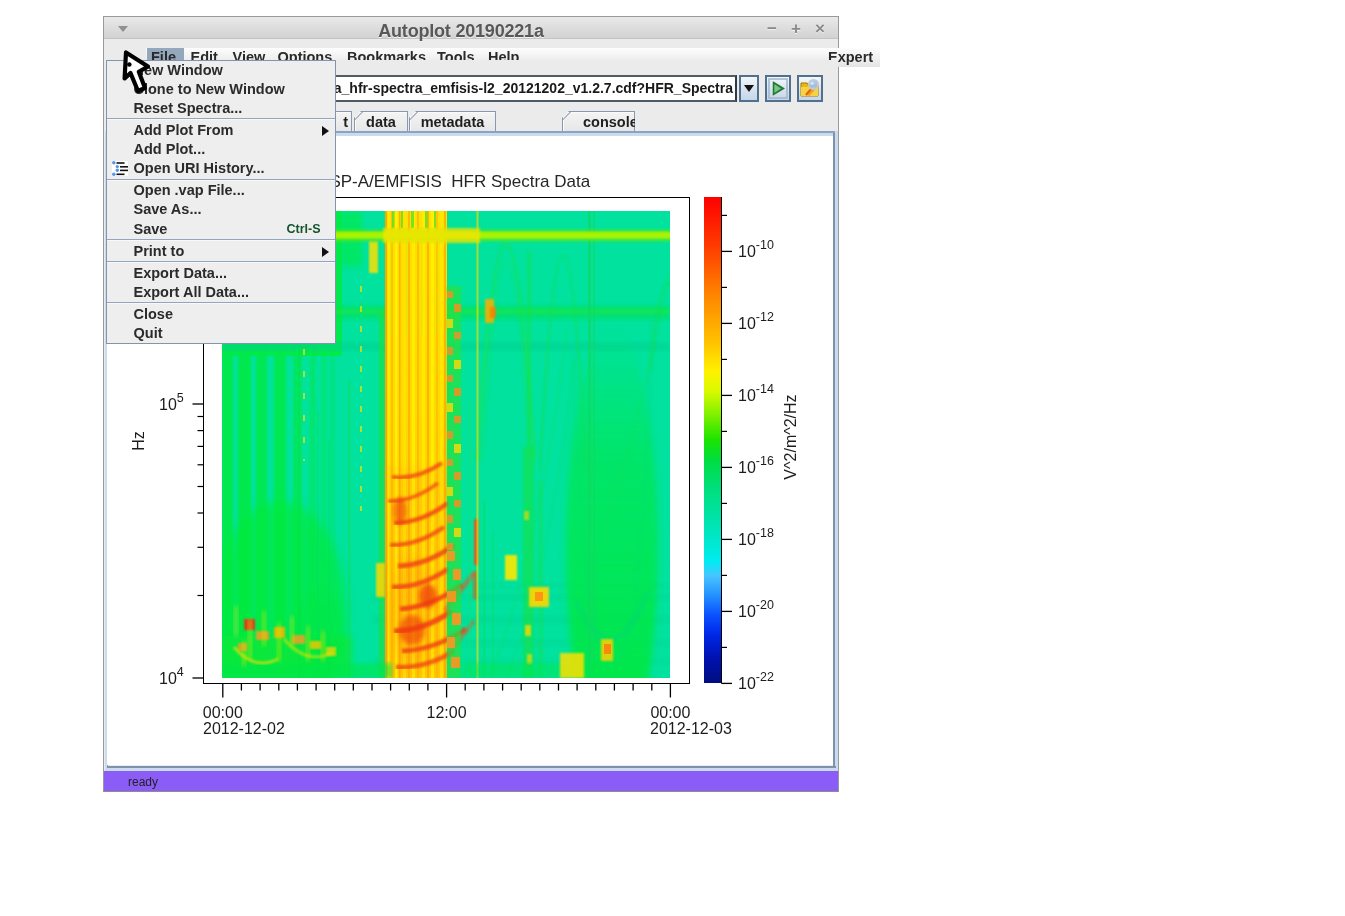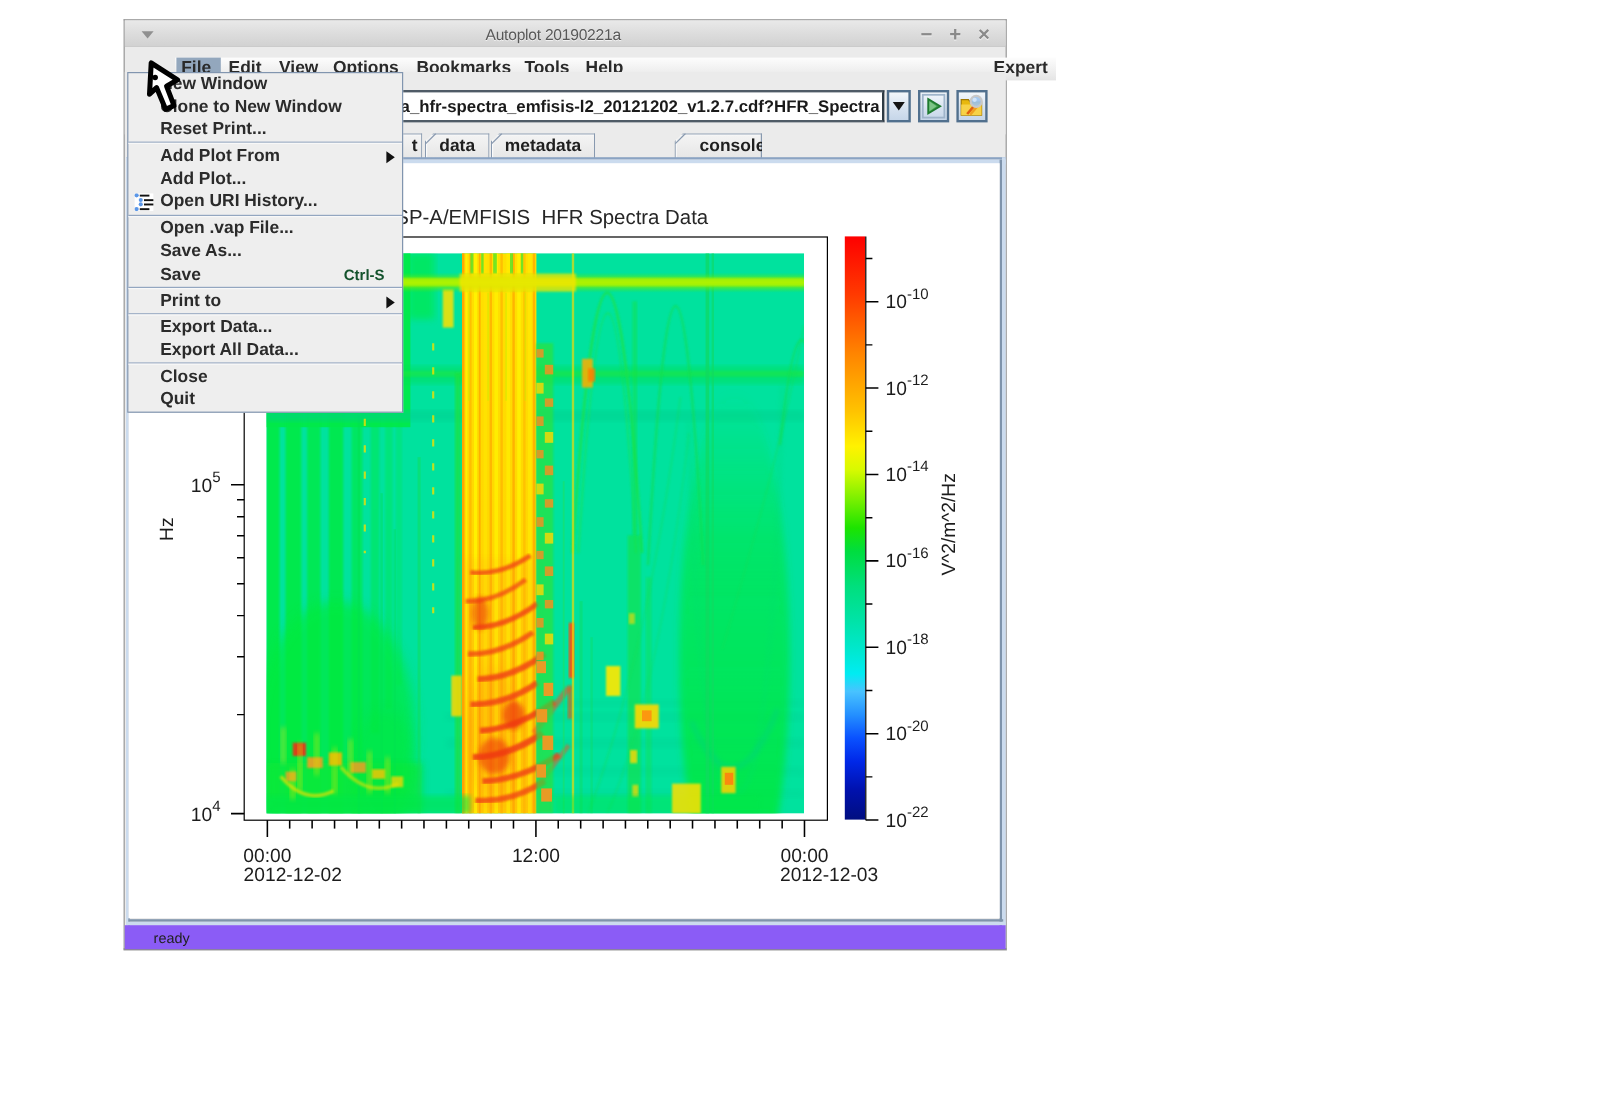--- a/index.html
+++ b/index.html
@@ -1,21 +1,21 @@
 <!DOCTYPE html>
 <html><head>
 <meta charset="utf-8">
 <style>
 html,body{margin:0;padding:0;background:#ffffff;width:1345px;height:916px;overflow:hidden;}
 *{box-sizing:border-box;}
 body{font-family:"Liberation Sans", sans-serif;position:relative;}
 
 #win{position:absolute;left:103px;top:16px;width:736px;height:776px;background:#ebebeb;border:1px solid #9a9a9a;border-bottom:2px solid #8d8d8d;}
 #titlebar{position:absolute;left:0;top:0;width:734px;height:22px;background:linear-gradient(#e9e9e9,#dcdcdc 55%,#d2d2d2);border-bottom:1px solid #c4c4c4;}
-#title{position:absolute;left:0;top:4px;width:714px;text-align:center;font-size:13px;font-weight:normal;letter-spacing:-0.2px;color:#585858;text-shadow:0 1px 0 #f2f2f2;}
+#title{position:absolute;left:0;top:4px;width:714px;text-align:center;font-size:18px;font-weight:bold;letter-spacing:-0.2px;color:#585858;text-shadow:0 1px 0 #f2f2f2;}
 #wtri{position:absolute;left:14px;top:9px;width:0;height:0;border-left:5px solid transparent;border-right:5px solid transparent;border-top:6px solid #909090;}
 .wbtn{position:absolute;top:0px;height:22px;font-size:17px;font-weight:bold;color:#8a8a8a;text-shadow:0 1px 0 #f5f5f5;line-height:23px;}
 
 #menubar{position:absolute;left:0;top:31px;width:734px;height:19px;background:linear-gradient(#fdfdfd,#ececec 70%,#e4e4e4);margin-left:42px;}
 .mitem{position:absolute;top:0px;height:19px;line-height:19px;font-size:14.5px;font-weight:bold;color:#2a2a2a;}
 #mfile{position:absolute;left:1px;top:0;width:37px;height:19.5px;background:#93a7bd;}
 
 #toolbar{position:absolute;left:0;top:43px;width:734px;height:52px;background:#ebebeb;}
 #urifield{position:absolute;left:77px;top:15px;width:556px;height:27px;background:#ffffff;border:2px solid #4f5b66;border-right:2px solid #2e3a44;font-size:14px;font-weight:bold;color:#1a1a1a;line-height:23px;text-align:right;padding-right:2px;white-space:nowrap;overflow:hidden;}
 .tbtn{position:absolute;top:15px;height:27px;border:2px solid #51708e;background:linear-gradient(#f3f7fb,#d5e1ef 60%,#c6d6e9);}
@@ -402,21 +402,21 @@
 
 </div>
   </div>
   <div id="statusbar">
       <div style="position:absolute;left:24px;top:4px;">ready</div>
     </div>
 </div>
 <div id="popup">
   <div class="pit">New Window</div>
   <div class="pit">Clone to New Window</div>
-  <div class="pit">Reset Print...</div>
+  <div class="pit">Reset Spectra...</div>
   <div class="psep"></div>
   <div class="pit">Add Plot From<div class="sub"></div></div>
   <div class="pit">Add Plot...</div>
   <div class="pit" id="urihist">Open URI History...</div>
   <div class="psep"></div>
   <div class="pit">Open .vap File...</div>
   <div class="pit">Save As...</div>
   <div class="pit">Save<span class="acc">Ctrl-S</span></div>
   <div class="psep"></div>
   <div class="pit">Print to<div class="sub"></div></div>

